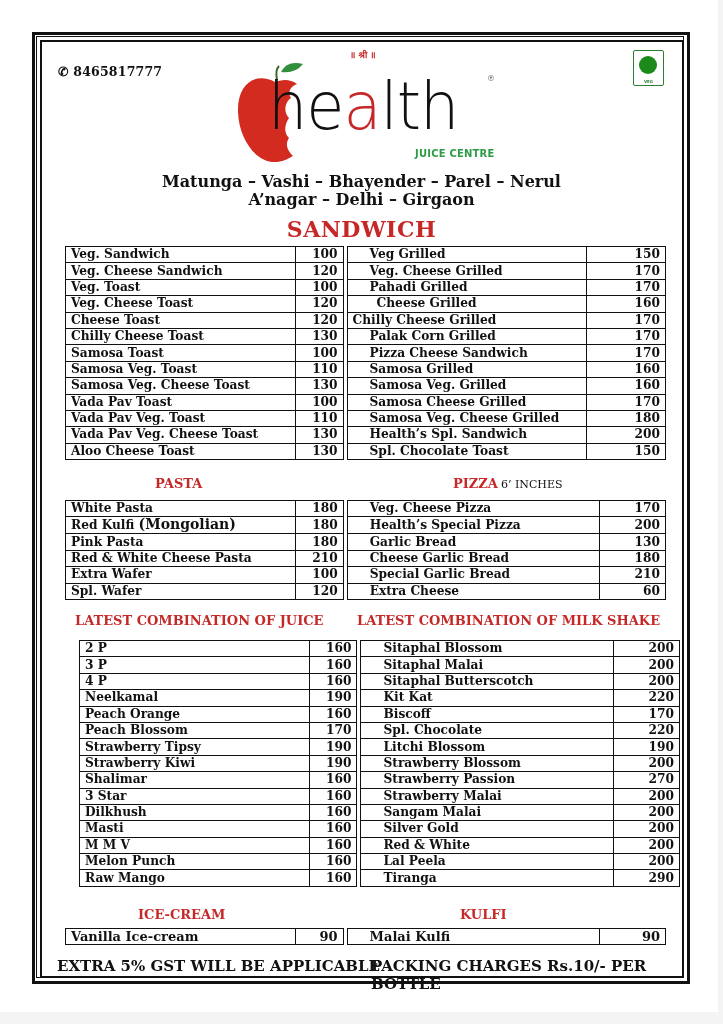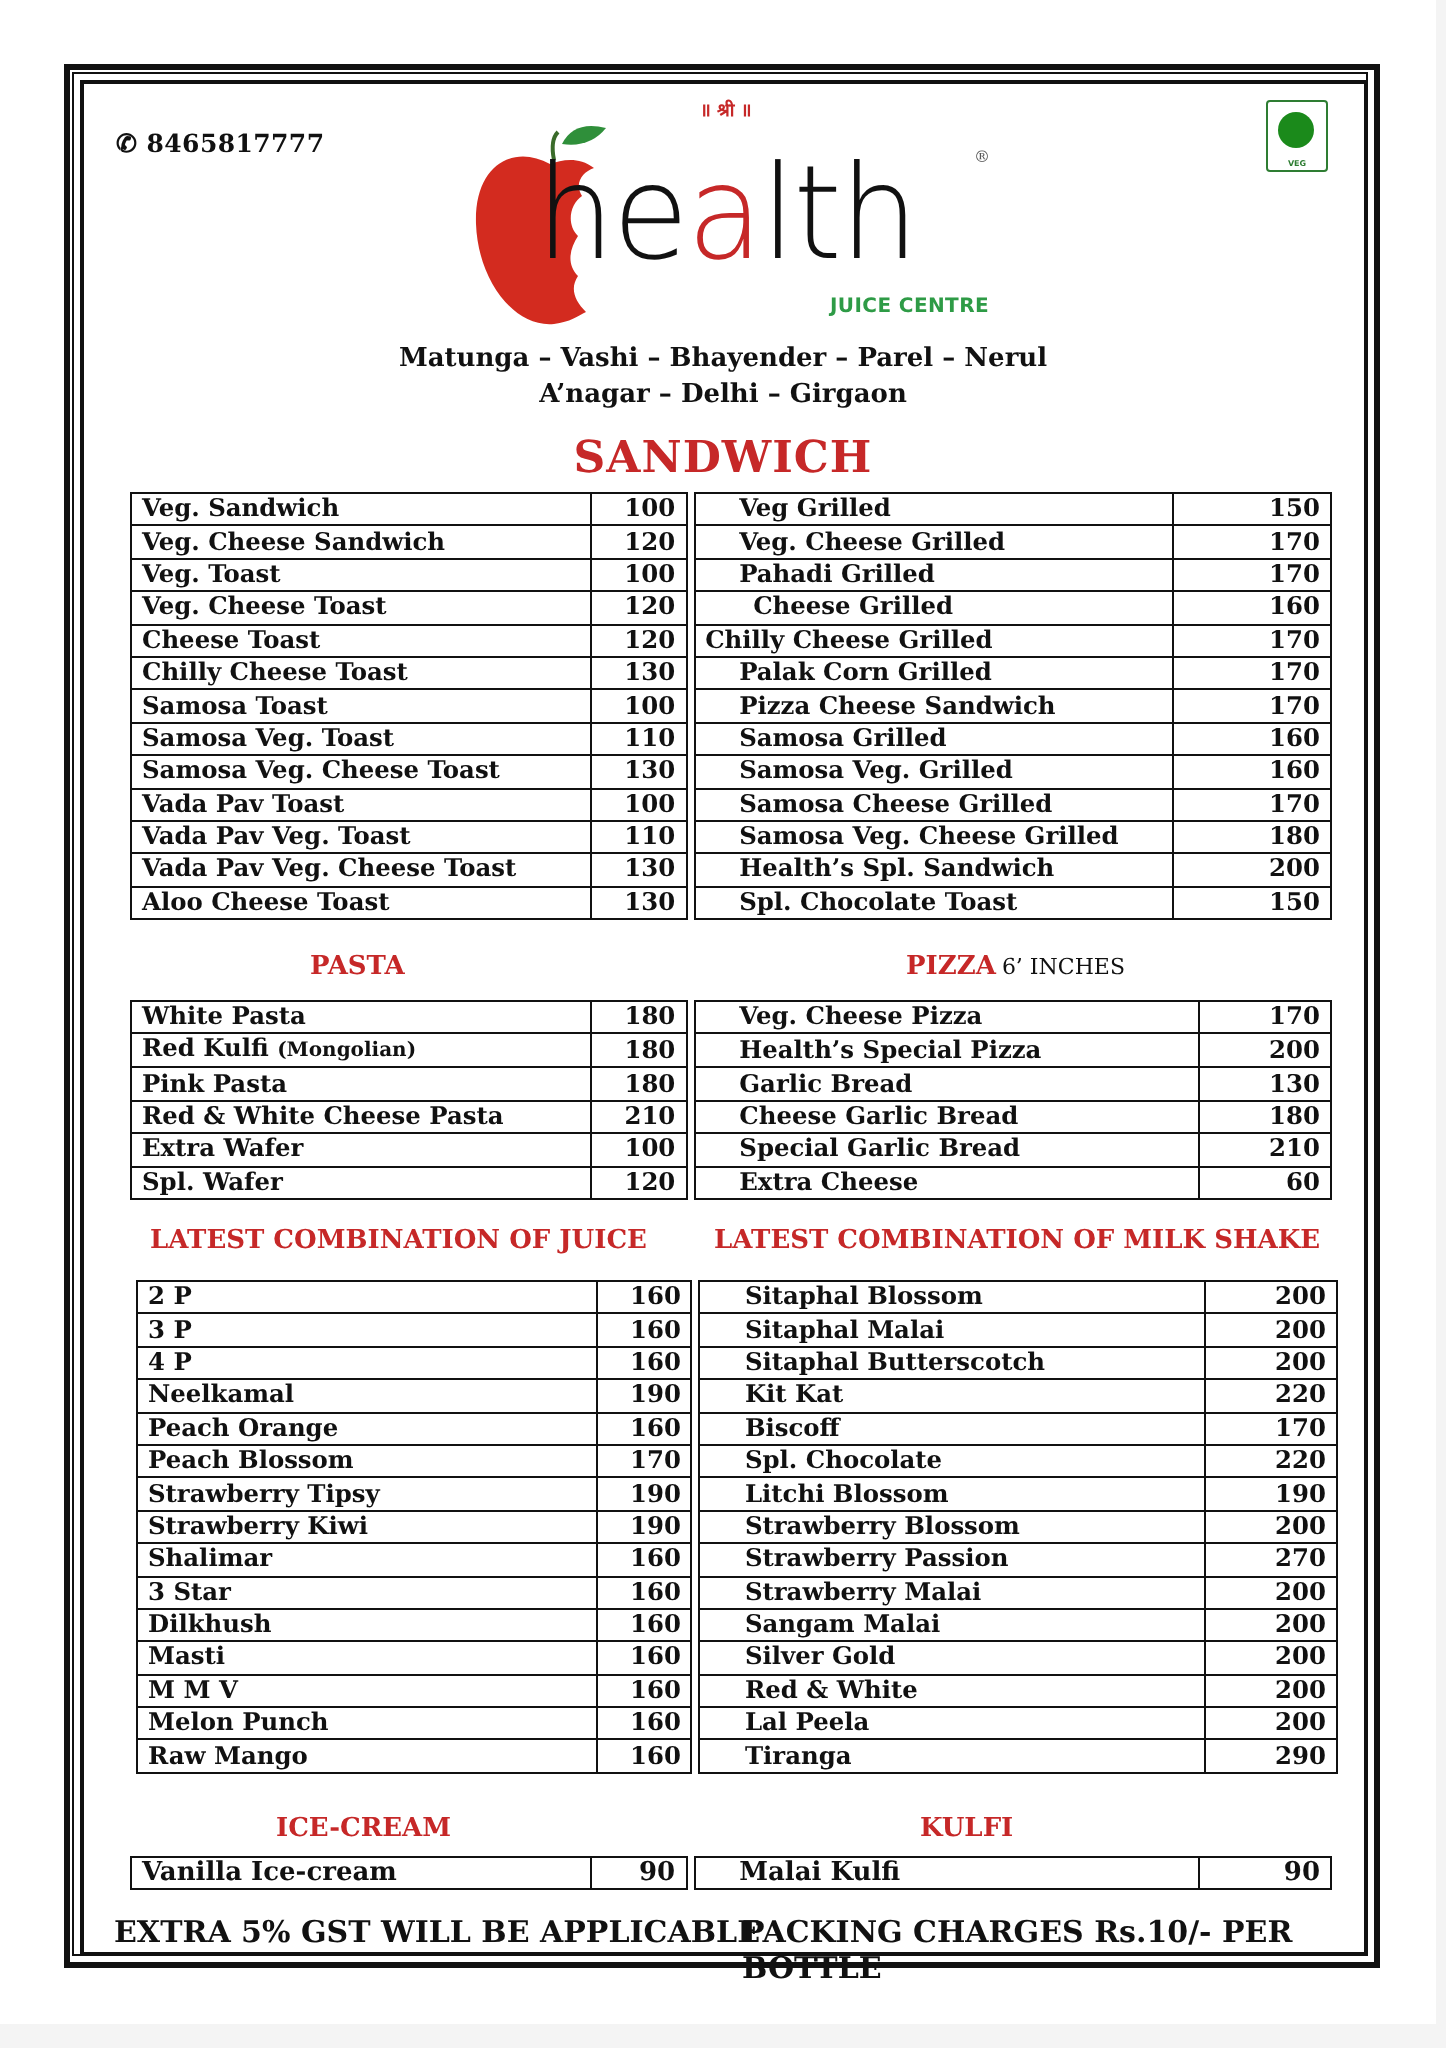--- a/index.html
+++ b/index.html
@@ -11,31 +11,31 @@
   .phone{position:absolute;left:58px;top:64px;font-weight:bold;font-size:12.5px;letter-spacing:.2px;}
   .shri{position:absolute;left:350px;top:48px;font-size:9px;color:#c62828;font-weight:bold;}
   .veg{position:absolute;left:633px;top:50px;width:31px;height:36px;border:1.5px solid #2e7d32;border-radius:2px;box-sizing:border-box;}
   .veg .dot{position:absolute;left:5px;top:5px;width:18px;height:18px;border-radius:50%;background:#1b8a1b;}
   .veg .txt{position:absolute;left:0;right:0;bottom:1px;font-size:4px;text-align:center;color:#2e7d32;font-family:"DejaVu Sans",sans-serif;font-weight:bold;}
   .logo{position:absolute;left:235px;top:58px;width:270px;height:112px;}
   .brand{position:absolute;left:268px;top:70px;font-family:"DejaVu Sans",sans-serif;font-size:62px;letter-spacing:-1px;font-weight:300;color:#111;transform:scaleY(1.05);}
   .brand .a{color:#c62828;}
   .reg{position:absolute;left:487px;top:74px;font-size:8px;color:#555;}
   .juice{position:absolute;left:415px;top:148px;font-family:"DejaVu Sans",sans-serif;font-size:10px;color:#2e9b46;font-weight:bold;letter-spacing:.2px;}
-  .locs{position:absolute;left:0;width:723px;text-align:center;font-weight:bold;font-size:13px;}
+  .locs{position:absolute;left:0;width:723px;text-align:center;font-weight:bold;font-size:16px;}
   .locs.l1{top:172px;}
   .locs.l2{top:190px;}
   .h-sand{position:absolute;left:0;width:723px;top:216px;text-align:center;font-weight:bold;font-size:22px;color:#c62828;letter-spacing:.5px;}
   .sec{position:absolute;font-weight:bold;color:#c62828;font-size:13px;}
   .sec .sub{color:#111;font-size:11px;font-weight:normal;margin-left:3px;}
   table.m{position:absolute;border-collapse:collapse;font-weight:bold;font-size:12.2px;}
   table.m td{border:1.5px solid #111;padding:0 5px;height:15.4px;line-height:15px;white-space:nowrap;overflow:hidden;}
   table.m td.p{text-align:right;padding-right:5px;}
   table.m td.gap{border-top:none;border-bottom:none;padding:0;}
-  .small{font-size:10px;text-align:center;}
+  .small{font-size:14px;text-align:center;}
   .foot{position:absolute;top:957px;font-weight:bold;font-size:15px;}
   svg{display:block;}
 </style>
 </head>
 <body>
 
 <div class="page">
   <div class="frame-outer"></div>
   <div class="frame-mid"></div>
   <div class="frame-inner"></div>
@@ -229,21 +229,21 @@
           <td class="gap"></td>
           <td style="padding-left: 22px;"><span>Extra Cheese</span></td>
           <td class="p"><span>60</span></td>
         </tr>
       </tbody>
   </table>
 
   <div class="sec" style="left:75px;top:613px;">LATEST COMBINATION OF JUICE</div>
   <div class="sec" style="left:357px;top:613px;">LATEST COMBINATION OF MILK SHAKE</div>
 
-  <table class="m" id="t-juice" style="left:68px;top:640px;width:601px;">
+  <table class="m" id="t-juice" style="left:79px;top:640px;width:601px;">
     <colgroup>
         <col style="width:230px">
         <col style="width:48px">
         <col style="width:4px">
         <col style="width:253px">
         <col style="width:66px">
       </colgroup>
     <tbody>
         <tr>
           <td><span>2 P</span></td>

